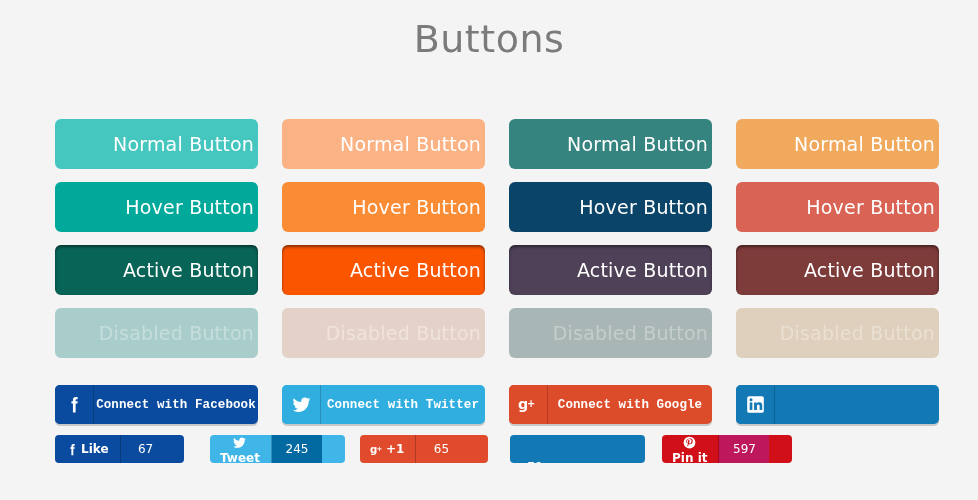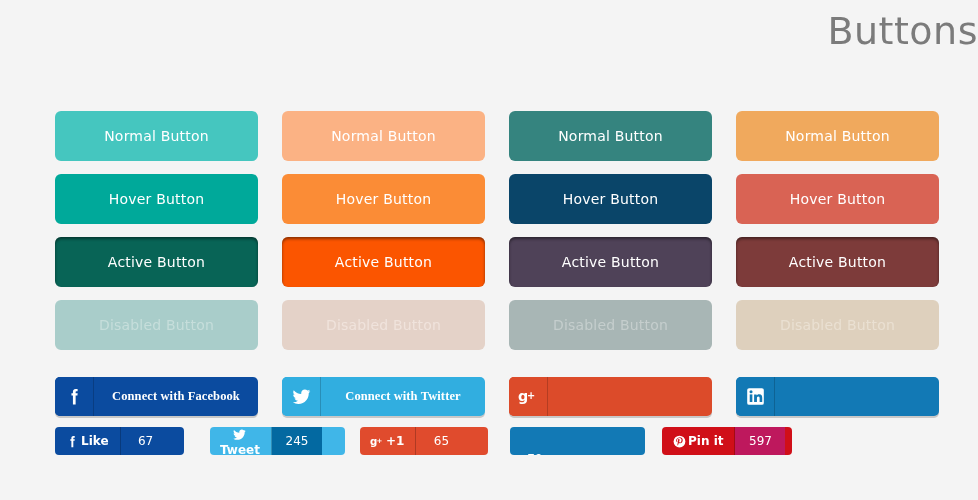--- a/index.html
+++ b/index.html
@@ -15,26 +15,26 @@
   }
 
   .page {
     position: relative;
     width: 978px;
     height: 500px;
     box-sizing: border-box;
   }
 
   .page-title {
-    text-align: right;
+    text-align: center;
     font-size: 38px;
     font-weight: 400;
     color: #7b7b7b;
     letter-spacing: 0.5px;
-    margin: 0;
+    margin: 8px;
     padding-top: 6px;
     line-height: 50px;
     font-family: "DejaVu Sans", sans-serif;
   }
 
   
   .grid {
     position: absolute;
     left: 55px;
     top: 111px;
@@ -43,29 +43,29 @@
     grid-template-columns: repeat(4, 203px);
     grid-template-rows: repeat(4, 50px);
     column-gap: 24px;
     row-gap: 13px;
   }
 
   .state-btn {
     border: none;
     border-radius: 6px;
     color: #ffffff;
-    font-size: 14px;
+    font-size: 19px;
     font-family: "DejaVu Sans", sans-serif;
     font-weight: 400;
     letter-spacing: 0.2px;
     cursor: pointer;
     display: flex;
     align-items: center;
-    justify-content: center;
-    padding: 16px;
+    justify-content: flex-end;
+    padding: 4px;
     line-height: 1;
     user-select: none;
   }
   .state-btn.is-active {
     box-shadow: inset 0 2px 3px rgba(0,0,0,0.45);
   }
   .state-btn.is-disabled {
     cursor: default;
   }
 
@@ -102,21 +102,21 @@
   .connect-icon svg { display: block; }
   .connect-label {
     flex: 1 1 auto;
     display: flex;
     align-items: center;
     justify-content: center;
     color: #ffffff;
     font-size: 12.5px;
     font-weight: bold;
     letter-spacing: 0.1px;
-    font-family: Liberation Serif, serif;
+    font-family: Liberation Mono, monospace;
     padding-right: 0;
   }
 
   
   .count-row {
     position: absolute;
     left: 55px;
     top: 427px;
     width: 900px;
     height: 30px;
@@ -231,20 +231,21 @@
         </span>
         <span class="connect-label">Connect with Twitter</span>
       </button>
       <button class="connect-btn" style="background: rgb(220, 75, 42);">
         <span class="connect-icon" style="background: rgb(220, 75, 42); color: rgb(220, 75, 42);">
           <svg width="21" height="21" viewBox="0 0 28 24" aria-hidden="true">
             <text x="0" y="18.5" font-family="DejaVu Sans, sans-serif" font-size="19" font-weight="bold" fill="#fff">g</text>
             <text x="12" y="15" font-family="DejaVu Sans, sans-serif" font-size="13" font-weight="bold" fill="#fff">+</text>
           </svg>
         </span>
+        <span class="connect-label">Connect with Google</span>
       </button>
       <button class="connect-btn" style="background: rgb(18, 121, 181);">
         <span class="connect-icon" style="background: rgb(18, 121, 181); color: rgb(18, 121, 181);">
           <svg width="21" height="21" viewBox="0 0 24 24" aria-hidden="true">
             <rect x="2.5" y="2.5" width="19" height="19" rx="2.2" fill="#fff"></rect>
             <rect x="5.4" y="9.6" width="3" height="8.7" fill="currentColor"></rect>
             <circle cx="6.9" cy="6.6" r="1.75" fill="currentColor"></circle>
             <path fill="currentColor" d="M10.4 9.6h2.86v1.2h.04c.4-.72 1.37-1.48 2.82-1.48 3.02 0 3.58 1.9 3.58 4.38v4.6h-2.99v-4.08c0-.97-.02-2.23-1.42-2.23-1.42 0-1.64 1.06-1.64 2.16v4.15H10.4V9.6z"></path>
           </svg>
         </span>
@@ -283,21 +284,21 @@
             </svg>
           </span>
           <span>+1</span>
         </span>
         <span class="count-num" style="background: rgb(224, 75, 45);">65</span>
       </button>
       <button class="count-btn" style="left: 455px; width: 135px; background: rgb(18, 121, 181);">
         <span class="count-num" style="background: rgb(18, 121, 181); margin-top: 32px;">79</span>
       </button>
       <button class="count-btn" style="left: 607px; width: 130px; background: rgb(208, 15, 24);">
-        <span class="count-main" style="color: rgb(255, 255, 255);">
+        <span class="count-main" style="color: rgb(255, 255, 255); flex-direction: column;">
           <span style="color: rgb(208, 15, 24); display: flex;">
             <svg width="15" height="15" viewBox="0 0 24 24" aria-hidden="true">
               <circle cx="12" cy="12" r="9.4" fill="#fff"></circle>
               <path fill="currentColor" d="M12.2 5.6c-3.6 0-5.5 2.4-5.5 4.7 0 1.07.6 2.4 1.56 2.83.15.07.22.04.26-.1l.21-.84c.02-.1.01-.15-.06-.24a3.03 3.03 0 0 1-.63-1.8c0-1.98 1.5-3.73 3.9-3.73 2.12 0 3.3 1.28 3.3 2.99 0 2.25-1 4.15-2.48 4.15-.82 0-1.43-.67-1.23-1.5.23-1 .68-2.07.68-2.79 0-.64-.35-1.18-1.07-1.18-.85 0-1.53.87-1.53 2.03 0 .74.25 1.24.25 1.24l-1.01 4.23c-.3 1.25-.04 2.79-.02 2.94.01.09.13.11.18.04.08-.1 1.07-1.3 1.41-2.5.1-.34.55-2.13.55-2.13.28.52 1.09.98 1.95.98 2.56 0 4.3-2.31 4.3-5.4 0-2.34-2-4.52-5.02-4.52z"></path>
             </svg>
           </span>
           <span>Pin it</span>
         </span>
         <span class="count-num" style="background: #be185d;">597</span>
       </button>

